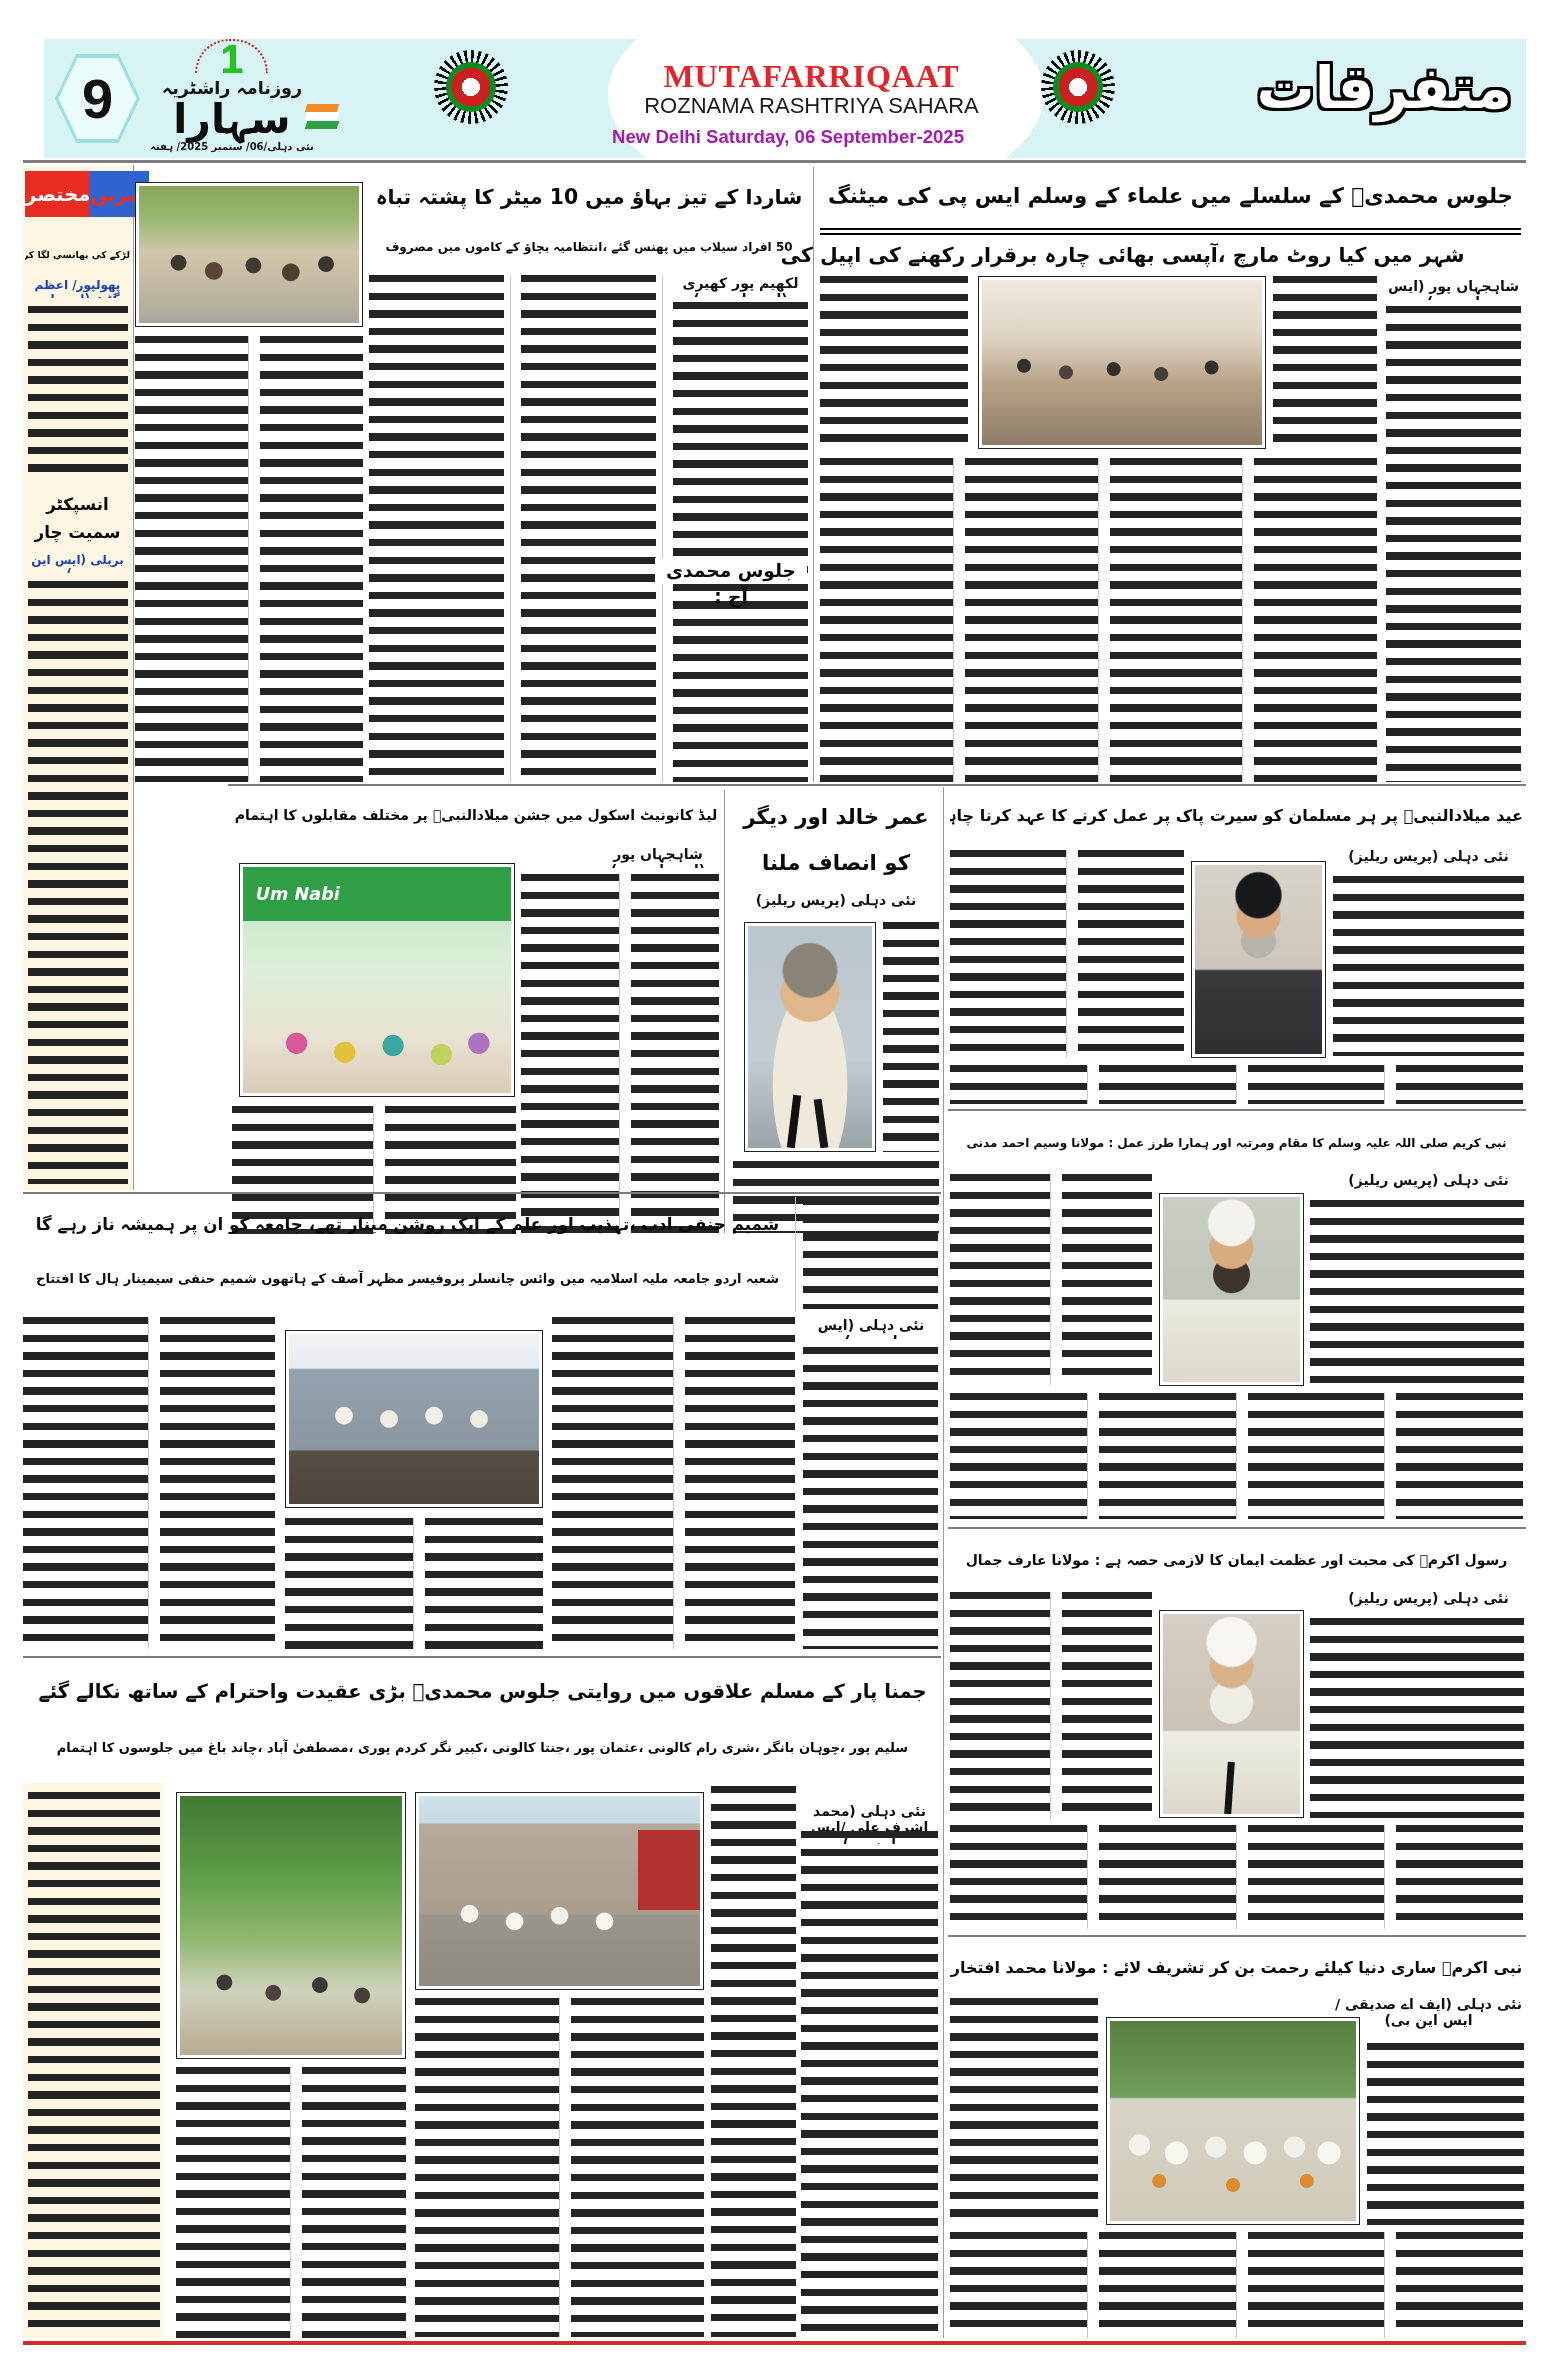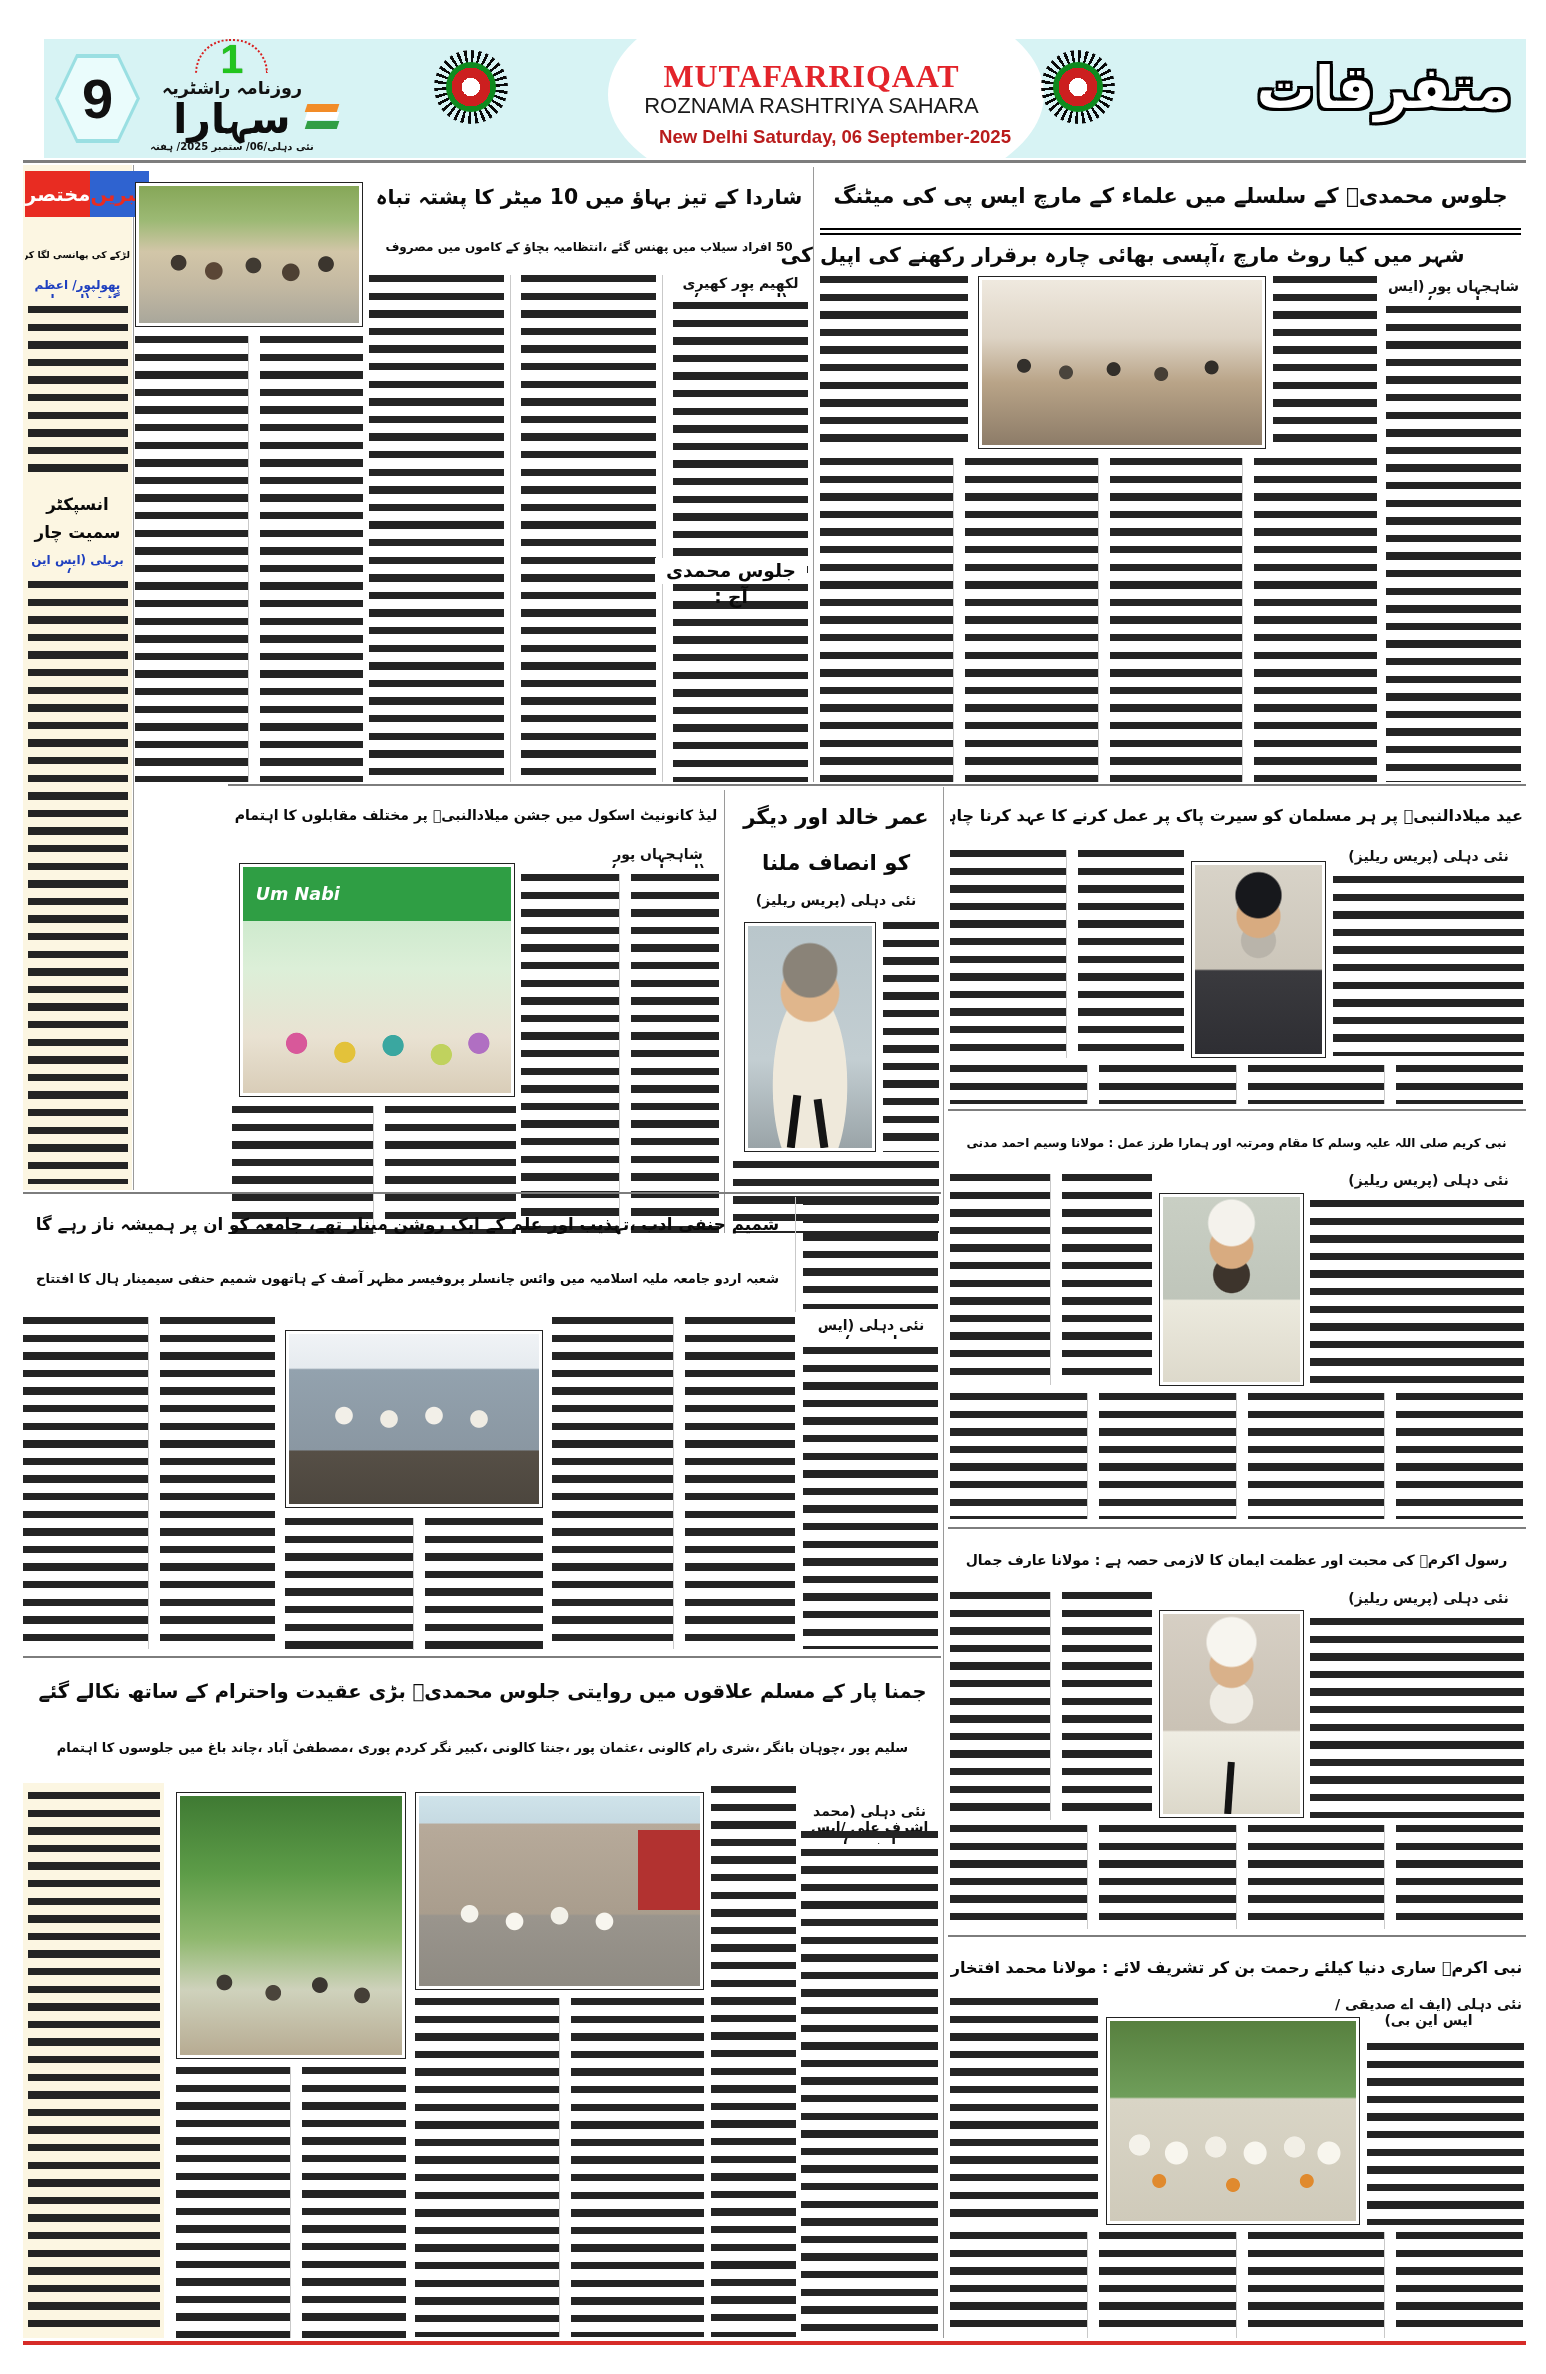--- a/index.html
+++ b/index.html
@@ -10,21 +10,21 @@
   .band{background:#d7f3f4;}
   .hex{clip-path:polygon(25% 0,75% 0,100% 50%,75% 100%,25% 100%,0 50%);background:#9adfe2;
        display:flex;align-items:center;justify-content:center;}
   .hex .in{clip-path:polygon(25% 0,75% 0,100% 50%,75% 100%,25% 100%,0 50%);background:#eafcfc;
        width:92%;height:92%;display:flex;align-items:center;justify-content:center;
        font-weight:bold;font-size:56px;color:#111;font-family:"Liberation Sans",sans-serif;}
   .curve{background:#ffffff;border-radius:50%;}
   .m-title{font-family:"Liberation Serif",serif;font-weight:bold;color:#e3242b;font-size:32px;
            letter-spacing:0.9px;text-align:center;}
   .m-sub{font-family:"Liberation Sans",sans-serif;color:#1a1a1a;font-size:22px;text-align:center;}
-  .m-date{font-family:"Liberation Sans",sans-serif;color:#b91c1c;font-weight:bold;font-size:18.6px;text-align:right;}
+  .m-date{font-family:"Liberation Sans",sans-serif;color:#a21caf;font-weight:bold;font-size:18.6px;text-align:left;}
   .sec-ur{font-weight:bold;font-size:58px;color:#fff;text-align:right;direction:rtl;
           text-shadow:-2.8px -2.8px 0 #000,2.8px -2.8px 0 #000,-2.8px 2.8px 0 #000,2.8px 2.8px 0 #000,
                       0 -2.8px 0 #000,0 2.8px 0 #000,-2.8px 0 0 #000,2.8px 0 0 #000;}
   .star{border-radius:50%;background:repeating-conic-gradient(#0a0a0a 0deg 5deg,rgba(0,0,0,0) 5deg 12deg);
         display:flex;align-items:center;justify-content:center;}
   .star .core{width:68%;height:68%;border-radius:50%;
         background:radial-gradient(circle,#ffffff 0 26%,#cc1f1f 26% 55%,#0f8a1f 55% 78%,#0a0a0a 78% 100%);}
   .logo-top{font-weight:bold;font-size:17.6px;color:#111;direction:rtl;text-align:center;}
   .logo-main{font-weight:bold;font-size:41px;color:#0d0d0d;direction:rtl;text-align:center;line-height:43px;}
   .logo-date{font-weight:bold;font-size:10px;color:#111;direction:rtl;text-align:center;}
@@ -195,21 +195,21 @@
   <div class="abs greek" style="left:521px;top:275px;width:135px;height:507px;"></div>
   <div class="abs vrule" style="left:510px;top:275px;height:507px;background:#c9c9c9;"></div>
   <div class="abs greek" style="left:369px;top:275px;width:135px;height:507px;"></div>
   <div class="abs cols" style="left:135px;top:336px;width:228px;height:446px;">
     <div class="c greek"></div>
     <div class="c greek"></div>
   </div>
   <div class="abs inlinehead" style="left:655px;top:558px;width:152px;height:26px;line-height:26px;">جلوس محمدی آج :</div>
 
   <div class="abs vrule" style="left:813px;top:167px;height:615px;"></div>
-  <div class="abs hl fit" style="left: 820px; top: 169px; width: 701px; height: 54px; line-height: 54px; font-size: 21.3px;">جلوس محمدیؐ کے سلسلے میں علماء کے مارچ ایس پی کی میٹنگ</div>
+  <div class="abs hl fit" style="left: 820px; top: 169px; width: 701px; height: 54px; line-height: 54px; font-size: 21.3px;">جلوس محمدیؐ کے سلسلے میں علماء کے وسلم ایس پی کی میٹنگ</div>
   <div class="abs dbl" style="left:820px;top:228px;width:701px;"></div>
   <div class="abs hl fit" style="left: 772px; top: 239px; width: 701px; height: 33px; line-height: 33px; font-size: 20.4px;">شہر میں کیا روٹ مارچ ،آپسی بھائی چارہ برقرار رکھنے کی اپیل کی</div>
   <div class="abs byline" style="left:1386px;top:278px;width:135px;height:22px;">شاہجہاں پور (ایس این بی)</div>
   <div class="abs greek" style="left:1386px;top:306px;width:135px;height:476px;"></div>
   <div class="abs photo" style="left:978px;top:276px;width:288px;height:173px;">
     <div class="img ph-meet"></div>
   </div>
   <div class="abs greek" style="left:1273px;top:276px;width:104px;height:173px;"></div>
   <div class="abs greek" style="left:820px;top:276px;width:148px;height:173px;"></div>
   <div class="abs cols" style="left:820px;top:458px;width:557px;height:324px;">

